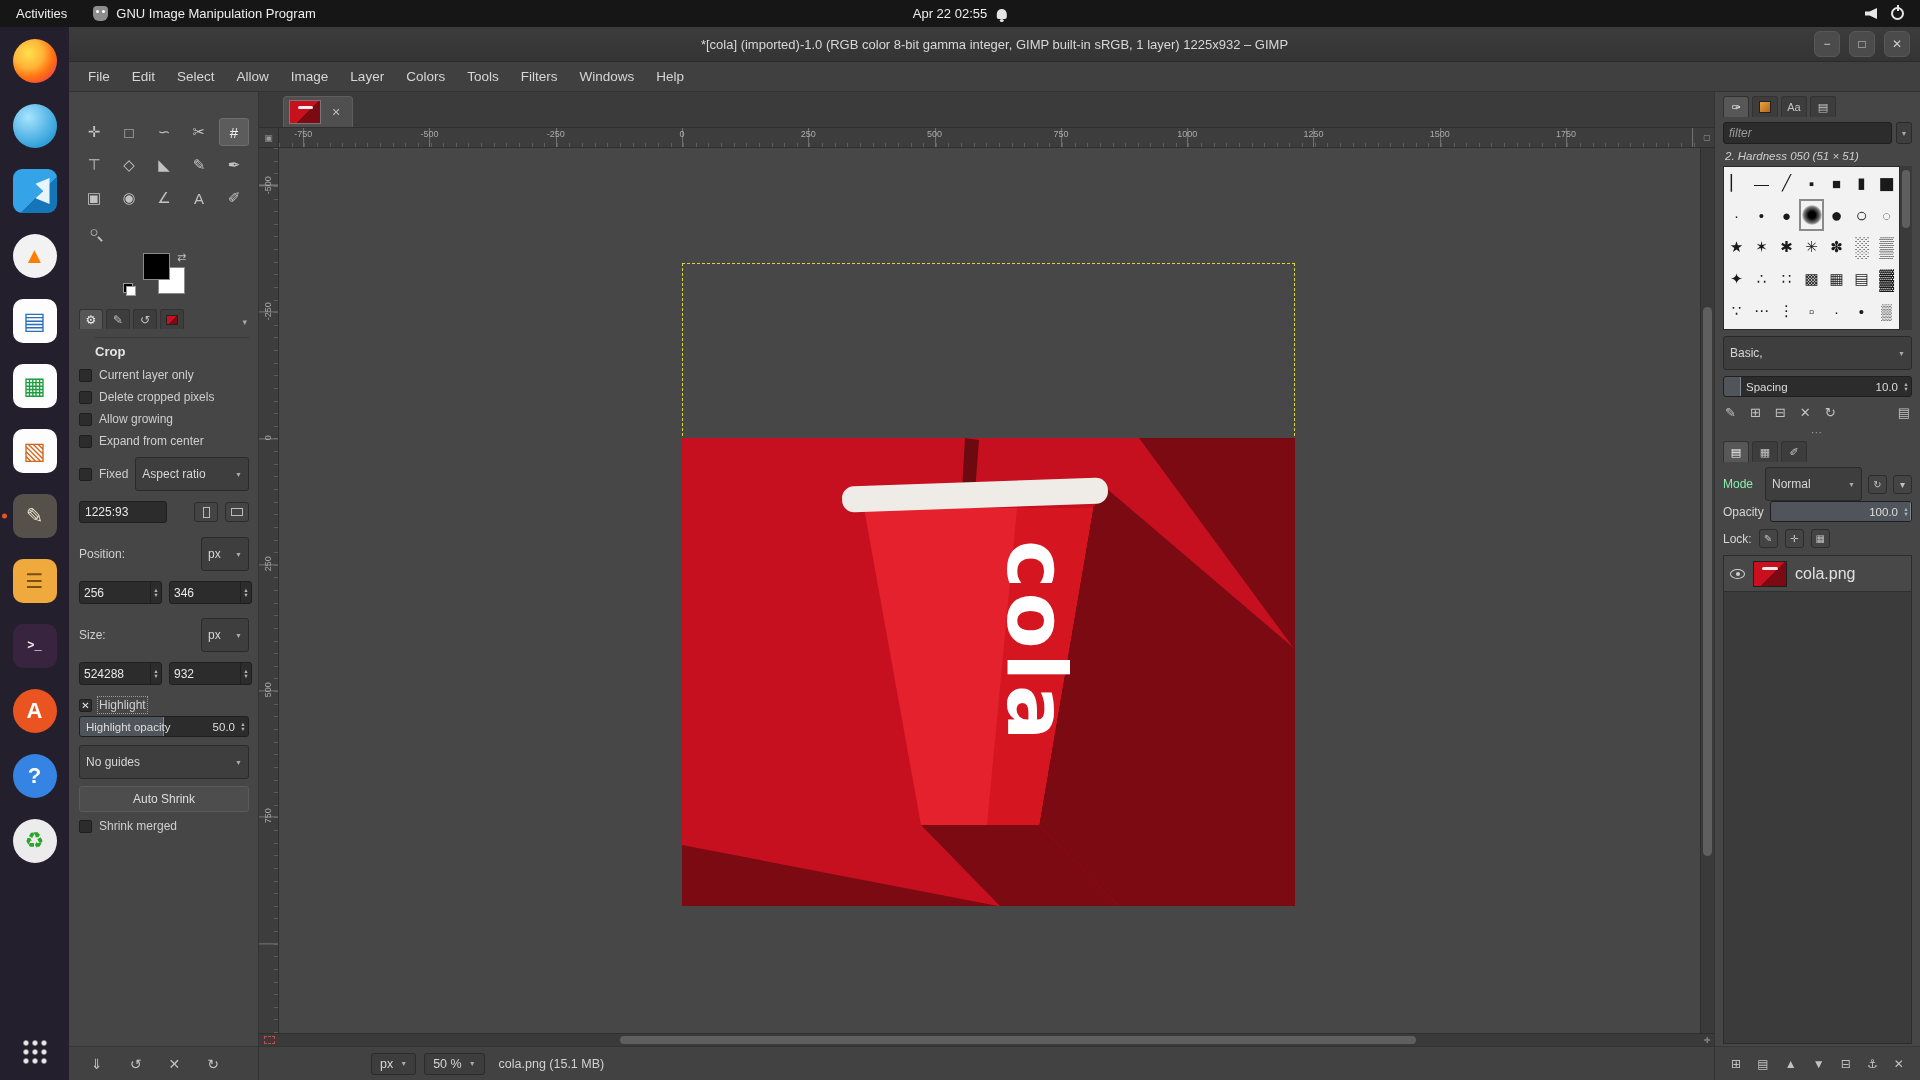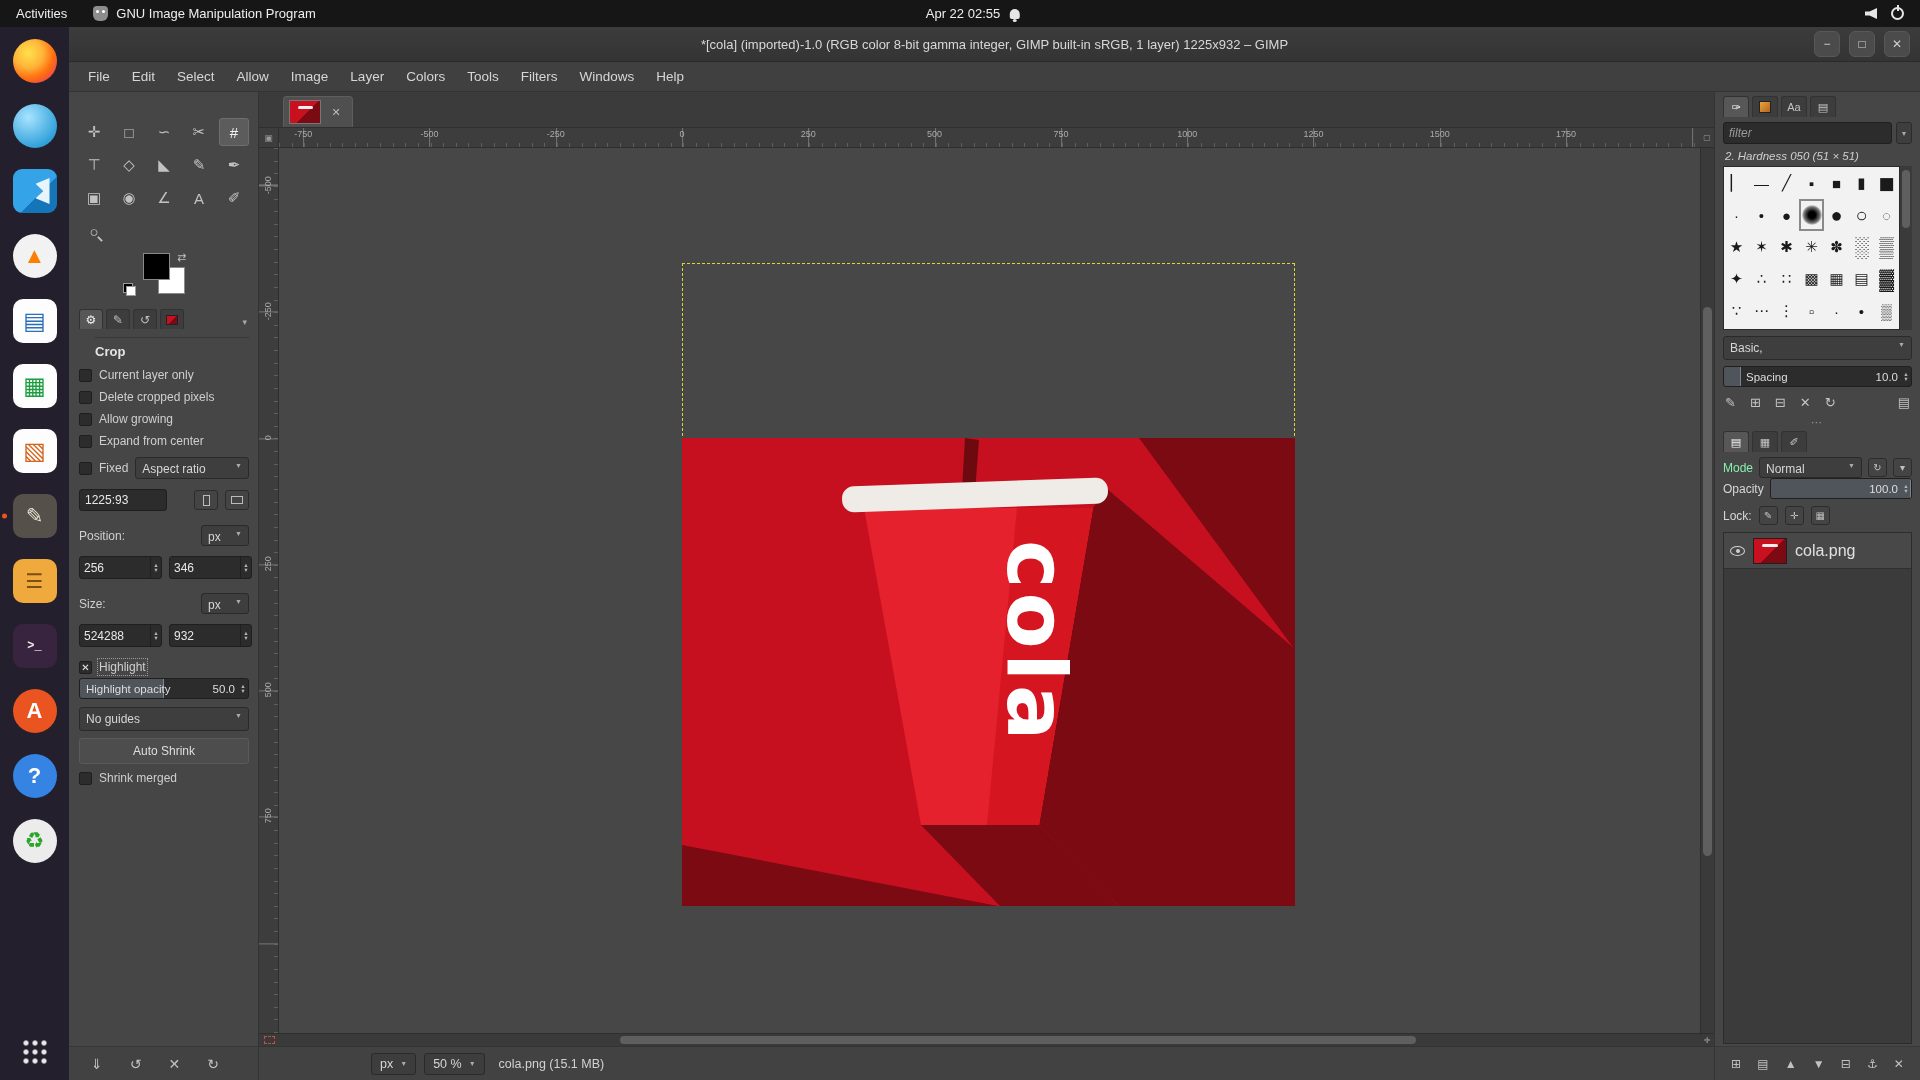--- a/index.html
+++ b/index.html
@@ -6,21 +6,21 @@
   html,body { width:1920px; height:1080px; background:#000; }
   body { font-family:"Liberation Sans","DejaVu Sans",sans-serif; color:#d6d6d6; overflow:hidden; }
   #screen { position:relative; width:1920px; height:1080px; background:#454545; overflow:hidden; }
 
   
   #topbar { position:absolute; left:0; top:0; width:1920px; height:27px; background:#161616; display:flex; align-items:center; font-size:13px; color:#eee; z-index:50; }
   .tb-activities { padding:0 16px; height:100%; display:flex; align-items:center; }
   .tb-app { display:flex; align-items:center; gap:8px; padding:0 10px; }
   .wilber { width:15px; height:15px; background:#8d8d8d; border-radius:4px 4px 6px 6px; position:relative; }
   .wilber::after { content:''; position:absolute; left:3px; top:4px; width:3px; height:3px; background:#fff; border-radius:50%; box-shadow:6px 0 0 #fff; }
-  .tb-center { position:absolute; left:50%; transform:translateX(-50%); display:flex; align-items:center; gap:10px; height:100%;margin-left:13px; }
+  .tb-center { position:absolute; left:50%; transform:translateX(-50%); display:flex; align-items:center; gap:10px; height:100%; }
   .bell { width:10px; height:10px; background:#e6e6e6; border-radius:5px 5px 2px 2px; position:relative; }
   .bell::after { content:''; position:absolute; left:3px; bottom:-3px; width:4px; height:3px; background:#e6e6e6; border-radius:50%; }
   .tb-right { margin-left:auto; display:flex; align-items:center; gap:14px; padding-right:16px; }
   .spk { width:12px; height:11px; background:#e6e6e6; clip-path:polygon(0 32%,38% 32%,100% 0,100% 100%,38% 68%,0 68%); }
   .pwr { width:13px; height:13px; border:2px solid #e6e6e6; border-radius:50%; position:relative; }
   .pwr::after { content:''; position:absolute; left:50%; top:-4px; transform:translateX(-50%); width:2px; height:6px; background:#e6e6e6; }
 
   
   #dock { position:absolute; left:0; top:27px; width:69px; height:1053px; background:#221d2bf2; display:flex; flex-direction:column; align-items:center; padding-top:12px; z-index:40; }
   .dock-list { display:flex; flex-direction:column; gap:21px; align-items:center; }
@@ -69,21 +69,21 @@
   .dlg-tabs { display:flex; gap:3px; margin-top:8px; align-items:flex-end; }
   .dlg-tab { width:24px; height:20px; display:flex; align-items:center; justify-content:center; font-size:12px; color:#c0c0c0; background:#3d3d3d; border:1px solid #323232; border-bottom:none; border-radius:3px 3px 0 0; cursor:pointer; }
   .dlg-tab.active { background:#575757; color:#f0f0f0; }
   .mini-red { width:12px; height:10px; background:linear-gradient(135deg,#c8101f 55%,#7c0a12 55%); border:1px solid #222; }
   .dlg-corner { margin-left:auto; color:#a8a8a8; font-size:9px; cursor:pointer; padding:2px; }
   .opt-title { font-size:13px; font-weight:bold; color:#e4e4e4; margin:8px 0 5px 16px; border-top:1px solid #383838; padding-top:6px; }
   .chk-row { display:flex; align-items:center; gap:7px; margin:4px 0; cursor:pointer; }
   .chk { width:13px; height:13px; background:#2c2c2c; border:1px solid #1e1e1e; border-radius:2px; flex:none; display:flex; align-items:center; justify-content:center; font-size:10px; color:#e8e8e8; }
   .chk-label { color:#cfcfcf; }
   .chk-label.focus-dotted { outline:1px dotted #9a9a9a; outline-offset:1px; }
-  .dd { background:#3e3e3e; border:1px solid #2a2a2a; border-radius:3px; display:flex; align-items:flex-start; padding:4px 6px; gap:6px; color:#d6d6d6; cursor:pointer; }
+  .dd { background:#3e3e3e; border:1px solid #2a2a2a; border-radius:3px; display:flex; align-items:center; padding:16px 6px; gap:6px; color:#d6d6d6; cursor:pointer; }
   .dd .arr { margin-left:auto; font-size:7px; color:#aaa; }
   .row { display:flex; align-items:center; gap:7px; margin:5px 0; }
   .txt-input { background:#2c2c2c; border:1px solid #1f1f1f; border-radius:3px; color:#e8e8e8; font-size:12px; padding:2px 5px; height:22px; font-family:"Liberation Sans",sans-serif; }
   .orient-btn { width:24px; height:20px; background:#444; border:1px solid #2c2c2c; border-radius:3px; display:flex; align-items:center; justify-content:center; cursor:pointer; }
   .orient-btn .p { width:7px; height:11px; border:1px solid #bbb; }
   .orient-btn .l { width:12px; height:8px; border:1px solid #bbb; }
   .spin { display:flex; align-items:stretch; background:#2c2c2c; border:1px solid #1f1f1f; border-radius:3px; height:23px; width:83px; }
   .spin input { flex:1; min-width:0; background:transparent; border:none; color:#e8e8e8; font-size:12px; padding:0 4px; outline:none; font-family:"Liberation Sans",sans-serif; }
   .spin .arrows { width:11px; display:flex; flex-direction:column; justify-content:center; border-left:1px solid #1f1f1f; }
   .spin .arrows span { font-size:5.5px; color:#b5b5b5; text-align:center; line-height:5px; cursor:pointer; }
@@ -686,21 +686,21 @@
         <div class="splitter">⋯</div>
 
         <div class="rp-tabs">
           <span class="rp-tab active">▤</span>
           <span class="rp-tab">▦</span>
           <span class="rp-tab">✐</span>
         </div>
 
         <div class="mode-row">
           <span class="lbl">Mode</span>
-          <div class="dd" style="flex:1;height:21px;">
+          <div class="dd" style="flex:1;height:21px;margin-left:6px;">
             <span>Normal</span>
               <span class="arr">▼</span>
           </div>
           <span class="sm-btn">↻</span>
           <span class="sm-btn">▾</span>
         </div>
 
         <div class="opacity-row">
           <span class="lbl">Opacity</span>
           <div class="spin-scale" style="flex:1;">

